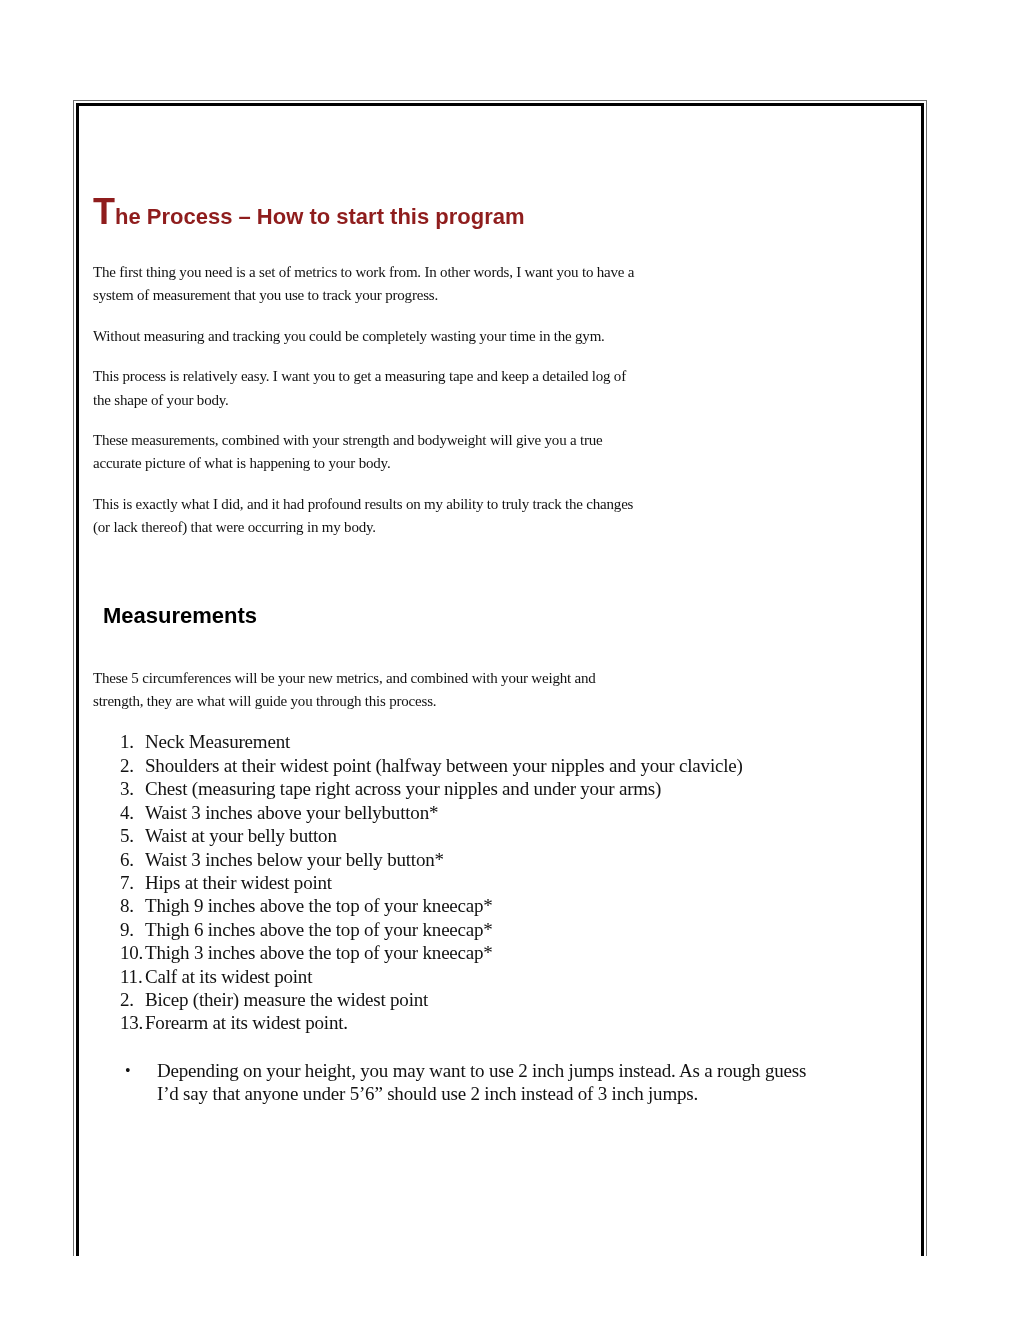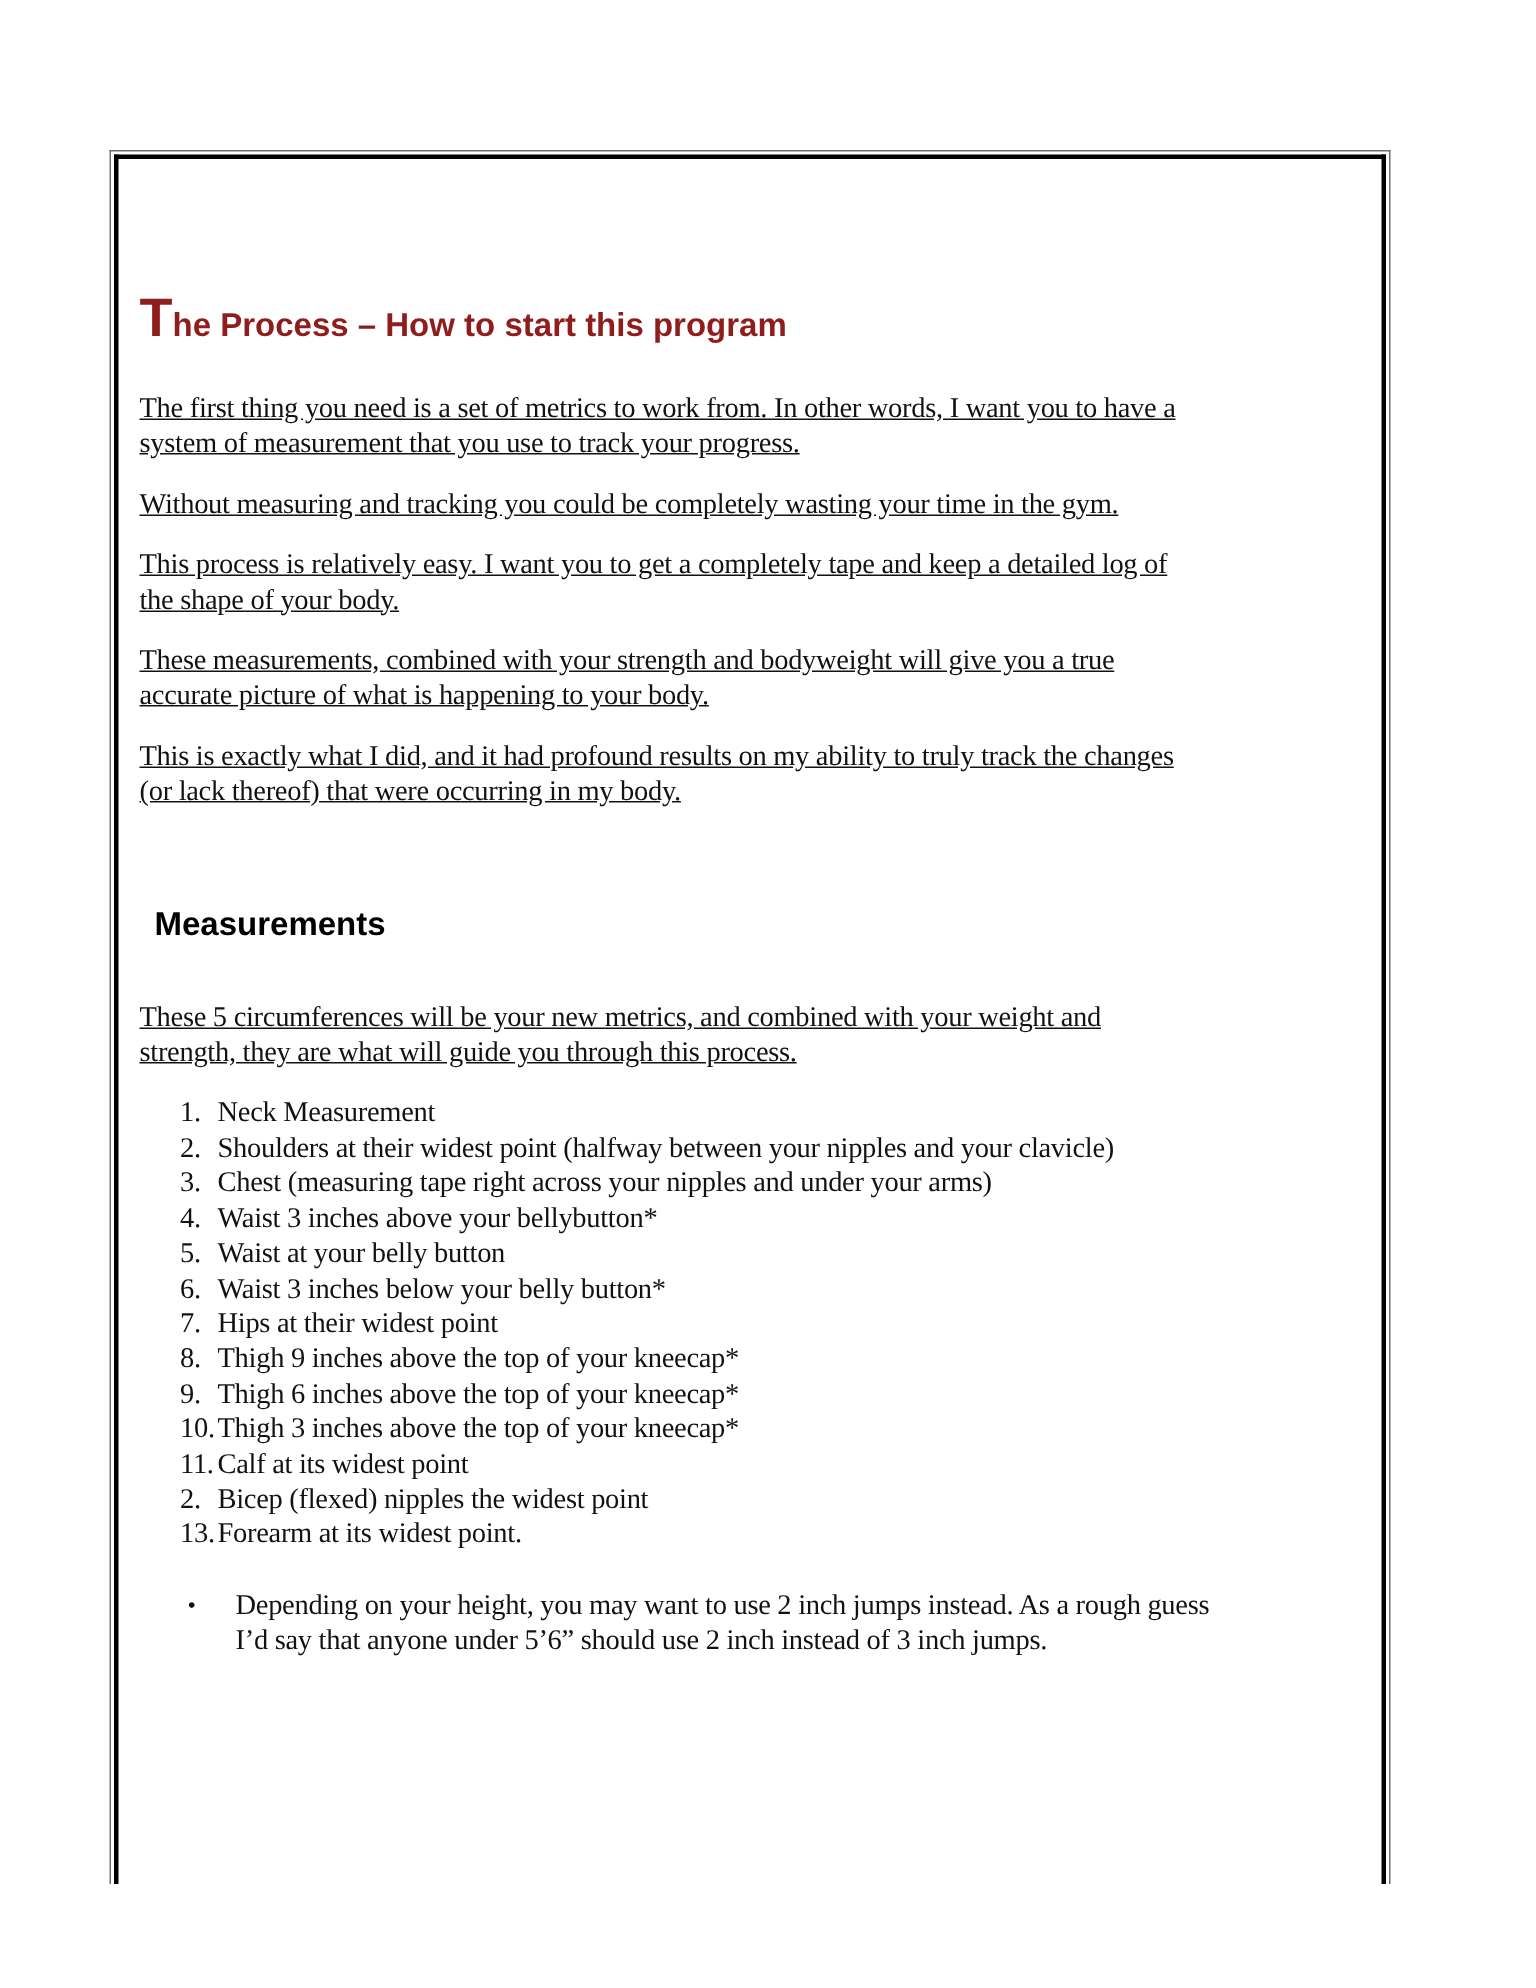--- a/index.html
+++ b/index.html
@@ -47,26 +47,25 @@
     font-weight: bold;
     font-size: 22px;
     line-height: 36px;
     color: #8F1D1D;
     margin: 88px 0 26px 0;
   }
   .doc-title .drop-initial {
     font-size: 36px;
   }
   .para {
-    font-size: 19px;
+    font-size: 15px;
     letter-spacing: -0.2px;
     line-height: 23.4px;
     margin: 0 0 17px 0;
     white-space: pre-wrap;
-    text-decoration: underline;
   }
   .section-heading {
     font-family: "Liberation Sans", sans-serif;
     font-weight: bold;
     font-size: 22px;
     line-height: 28px;
     color: #000000;
     margin: 62px 0 37px 10px;
   }
   .mlist {
@@ -108,21 +107,21 @@
 <div class="canvas">
   <div class="page-frame">
     <div class="page-frame-inner">
       <div class="content">
 
         <h1 class="doc-title"><span class="drop-initial">T</span><span>he Process – How to start this program</span></h1>
 
         <p class="para">The first thing you need is a set of metrics to work from. In other words, I want you to have a
 system of measurement that you use to track your progress.</p>
         <p class="para">Without measuring and tracking you could be completely wasting your time in the gym.</p>
-        <p class="para">This process is relatively easy. I want you to get a completely tape and keep a detailed log of
+        <p class="para">This process is relatively easy. I want you to get a measuring tape and keep a detailed log of
 the shape of your body.</p>
         <p class="para">These measurements, combined with your strength and bodyweight will give you a true
 accurate picture of what is happening to your body.</p>
         <p class="para">This is exactly what I did, and it had profound results on my ability to truly track the changes
 (or lack thereof) that were occurring in my body.</p>
 
         <h2 class="section-heading">Measurements</h2>
 
         <p class="para">These 5 circumferences will be your new metrics, and combined with your weight and
 strength, they are what will guide you through this process.</p>
@@ -167,21 +166,21 @@
           <div class="mlist-item">
               <span class="num">10.</span>
               <span class="item-text">Thigh 3 inches above the top of your kneecap*</span>
             </div>
           <div class="mlist-item">
               <span class="num">11.</span>
               <span class="item-text">Calf at its widest point</span>
             </div>
           <div class="mlist-item">
               <span class="num">2.</span>
-              <span class="item-text">Bicep (flexed) nipples the widest point</span>
+              <span class="item-text">Bicep (their) measure the widest point</span>
             </div>
           <div class="mlist-item">
               <span class="num">13.</span>
               <span class="item-text">Forearm at its widest point.</span>
             </div>
         </div>
 
         <div class="note-bullet">
           <span class="marker">•</span>
           <span class="note-text">Depending on your height, you may want to use 2 inch jumps instead. As a rough guess

